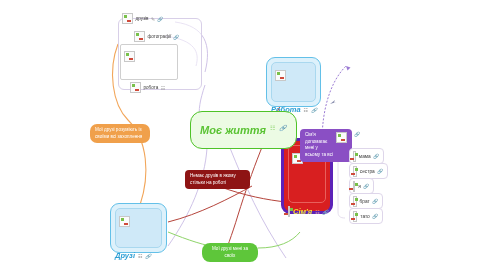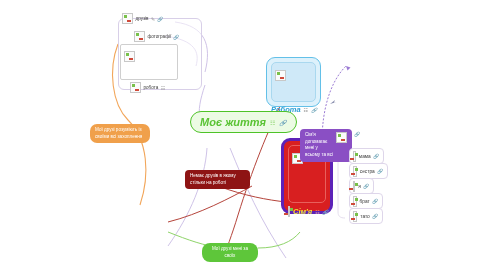--- a/index.html
+++ b/index.html
@@ -27,22 +27,22 @@
   .blue{background:#ddf1fb;border-color:#63c0e8;}
   .blue .well{background:#cfe9f8;border-color:#a9d8ef;}
   .blue .cap{color:#2f9fd4;}
 
   .redcard{background:#d81f20;border-color:#5c22b8;border-width:3px;}
   .redcard .well{background:#d81f20;border-color:#e8605c;}
   .redcard .cap{color:#f2e43a;}
 
   
   .center{background:#ecfbe4;border:1.6px solid #4ec328;border-radius:12px;
-          padding:4px 9px;color:#5ac334;font-size:11px;font-style:italic;font-weight:bold;
-          display:flex;align-items:center;gap:4px;white-space:nowrap;}
+          padding:12px 9px;color:#5ac334;font-size:11px;font-style:italic;font-weight:bold;
+          display:flex;align-items:flex-start;gap:4px;white-space:nowrap;}
 
   
   .pill{border-radius:7px;padding:3px 5px;font-size:4.6px;line-height:1.45;color:#fff;}
   .pill.orange{background:#f0a04b;}
   .pill.darkred{background:#8e1414;border-radius:4px;}
   .pill.green{background:#5ec63a;border-radius:8px;text-align:center;}
   .pill.purple{background:#8a4fc4;border-radius:4px;}
 
   
   .whitebox{background:#fff;border:1px solid #cfcfcf;border-radius:2px;}
@@ -122,20 +122,30 @@
     <div class="well">
       <span class="imgph"></span>
     </div>
     <div class="cap">
       <span>Робота</span>
       <span class="toolb">☷</span>
       <span class="toolb">🔗</span>
     </div>
   </div>
 
+  <div class="node card blue" style="left:110px;top:203px;width:57px;height:50px;">
+    <div class="well">
+      <span class="imgph"></span>
+    </div>
+    <div class="cap">
+      <span>Друзі</span>
+      <span class="toolb">☷</span>
+      <span class="toolb">🔗</span>
+    </div>
+  </div>
 
   <div class="node card redcard" style="left:281px;top:138px;width:52px;height:76px;">
     <div class="well" style="height:58px;">
       <span class="imgph"></span>
     </div>
     <div class="cap">
       <span class="imgph"></span>
       <span>Сім'я</span>
       <span style="color:#f0a9a4;font-size:5px;">☷</span>
       <span style="color:#f0a9a4;font-size:5px;">🔗</span>

